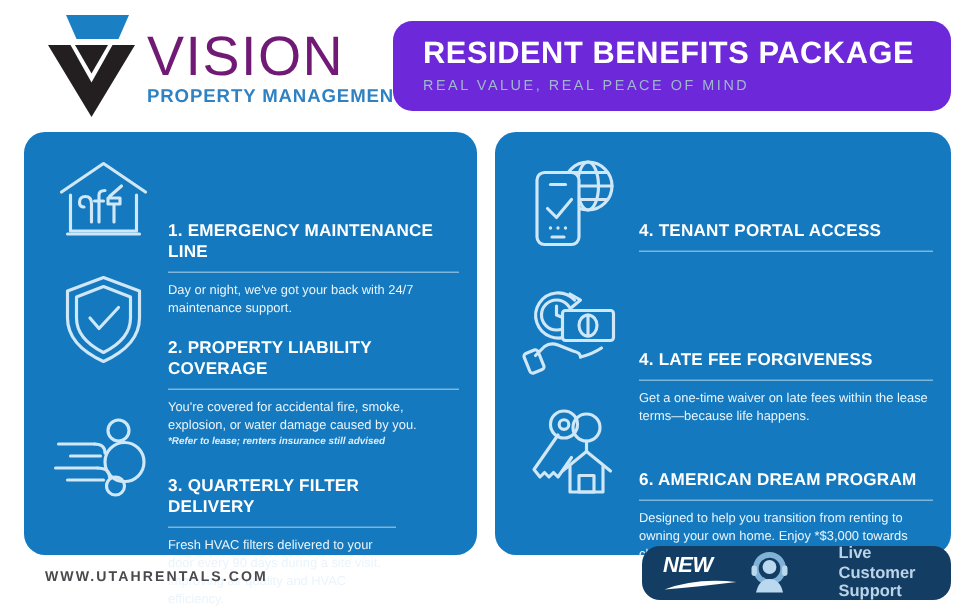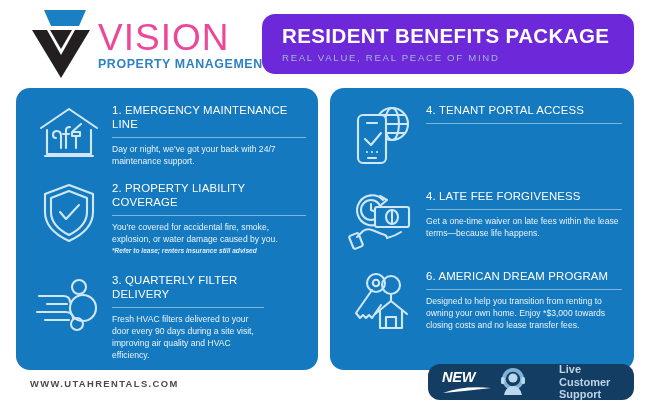--- a/index.html
+++ b/index.html
@@ -18,21 +18,21 @@
     width: 650px; height: 88px;
   }
   .logo-block {
     position: absolute; left: 30px; top: 8px;
     display: flex; align-items: flex-start;
   }
   .logo-mark { width: 62px; height: 70px; flex: none; }
   .logo-text { margin-left: 6px; padding-top: 12px; }
   .logo-word {
     font-size: 37px; font-weight: 400; letter-spacing: 1px;
-    color: #ec4899; line-height: 0.96;
+    color: #701a75; line-height: 0.96;
   }
   .logo-sub {
     font-size: 12.4px; font-weight: bold; letter-spacing: 0.6px;
     color: #2E82C4; line-height: 1; margin-top: 2px;
   }
 
   .title-banner {
     position: absolute; left: 262px; top: 14px;
     width: 372px; height: 60px;
     background: #6d28d9;
@@ -64,22 +64,22 @@
   }
   .bicon {
     flex: none;
     width: 86px;
     display: flex; align-items: center; justify-content: center;
     padding-top: 6px;
   }
   .bicon svg { display: block; }
   .btext { flex: 1; padding-top: 6px; }
   .bhead {
-    font-size: 11.4px; font-weight: normal; color: #ffffff;
-    line-height: 1.22; letter-spacing: 0.15px;
+    font-size: 11.4px; font-weight: bold; color: #ffffff;
+    line-height: 1.22; letter-spacing: 0.15px; margin-top: 44px;
   }
   .brule {
     height: 1px; background: rgba(255,255,255,0.45);
     margin: 5px 0 5px 0;
   }
   .bbody {
     font-size: 8.6px; color: #EAF4FB; line-height: 1.42;
   }
   .bnote {
     font-size: 6.6px; color: #DCEDF9; font-style: italic;

